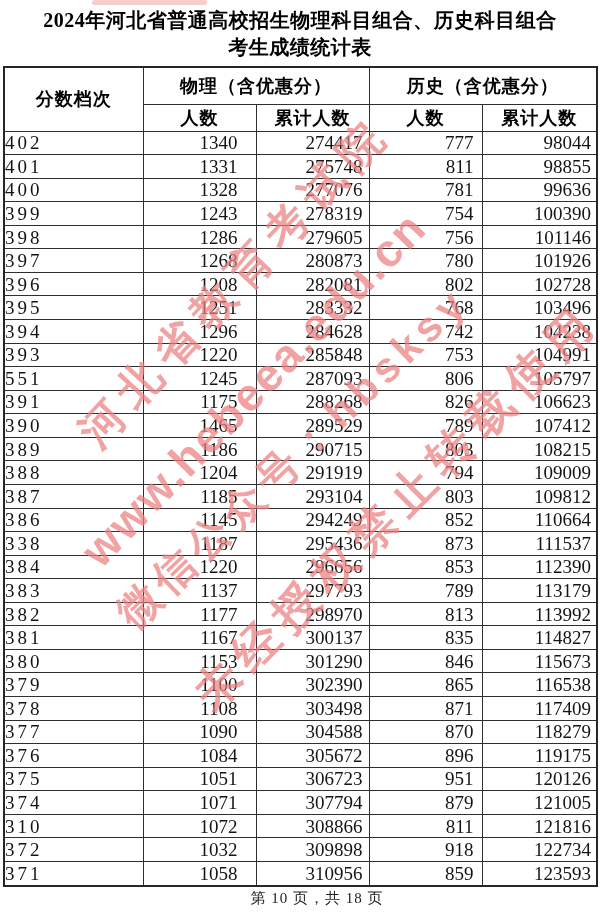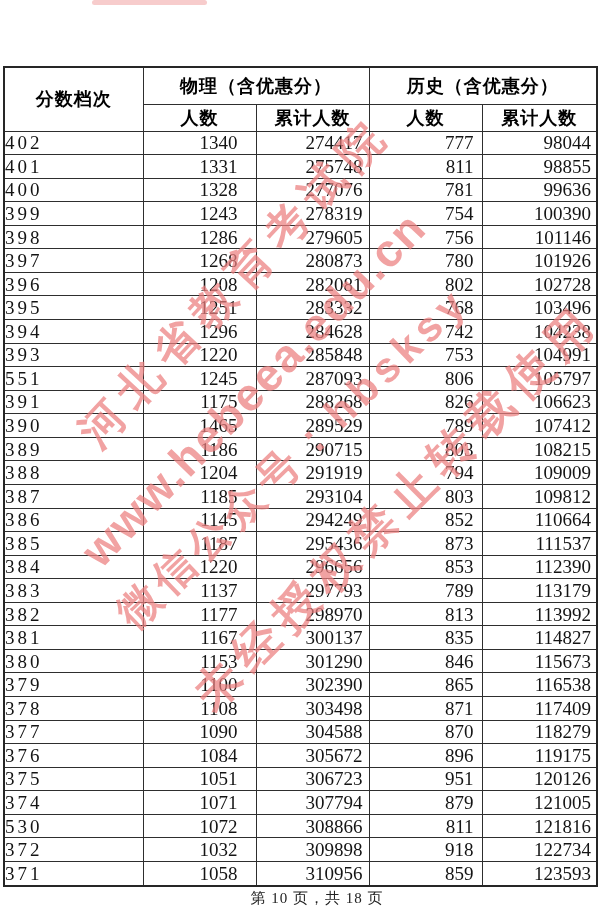--- a/index.html
+++ b/index.html
@@ -93,20 +93,24 @@
     background:rgba(236,127,127,0.40);
     border-radius:3px;
     pointer-events:none;
   }
 </style>
 </head>
 <body>
 
 <div class="page">
 
+  <div class="title">
+    <div>2024年河北省普通高校招生物理科目组合、历史科目组合</div>
+    <div>考生成绩统计表</div>
+  </div>
 
   <table class="score-table">
     <colgroup>
       <col style="width:139px">
       <col style="width:113px">
       <col style="width:113px">
       <col style="width:113px">
       <col style="width:115px">
     </colgroup>
     <thead>
@@ -236,21 +240,21 @@
           <td class="num col-hist-cum">109812</td>
         </tr>
         <tr>
           <td class="col-score">386</td>
           <td class="num col-phys-count">1145</td>
           <td class="num col-phys-cum">294249</td>
           <td class="num col-hist-count">852</td>
           <td class="num col-hist-cum">110664</td>
         </tr>
         <tr>
-          <td class="col-score">385</td>
+          <td class="col-score">338</td>
           <td class="num col-phys-count">1187</td>
           <td class="num col-phys-cum">295436</td>
           <td class="num col-hist-count">873</td>
           <td class="num col-hist-cum">111537</td>
         </tr>
         <tr>
           <td class="col-score">384</td>
           <td class="num col-phys-count">1220</td>
           <td class="num col-phys-cum">296656</td>
           <td class="num col-hist-count">853</td>
@@ -320,21 +324,21 @@
           <td class="num col-hist-cum">120126</td>
         </tr>
         <tr>
           <td class="col-score">374</td>
           <td class="num col-phys-count">1071</td>
           <td class="num col-phys-cum">307794</td>
           <td class="num col-hist-count">879</td>
           <td class="num col-hist-cum">121005</td>
         </tr>
         <tr>
-          <td class="col-score">530</td>
+          <td class="col-score">310</td>
           <td class="num col-phys-count">1072</td>
           <td class="num col-phys-cum">308866</td>
           <td class="num col-hist-count">811</td>
           <td class="num col-hist-cum">121816</td>
         </tr>
         <tr>
           <td class="col-score">372</td>
           <td class="num col-phys-count">1032</td>
           <td class="num col-phys-cum">309898</td>
           <td class="num col-hist-count">918</td>

